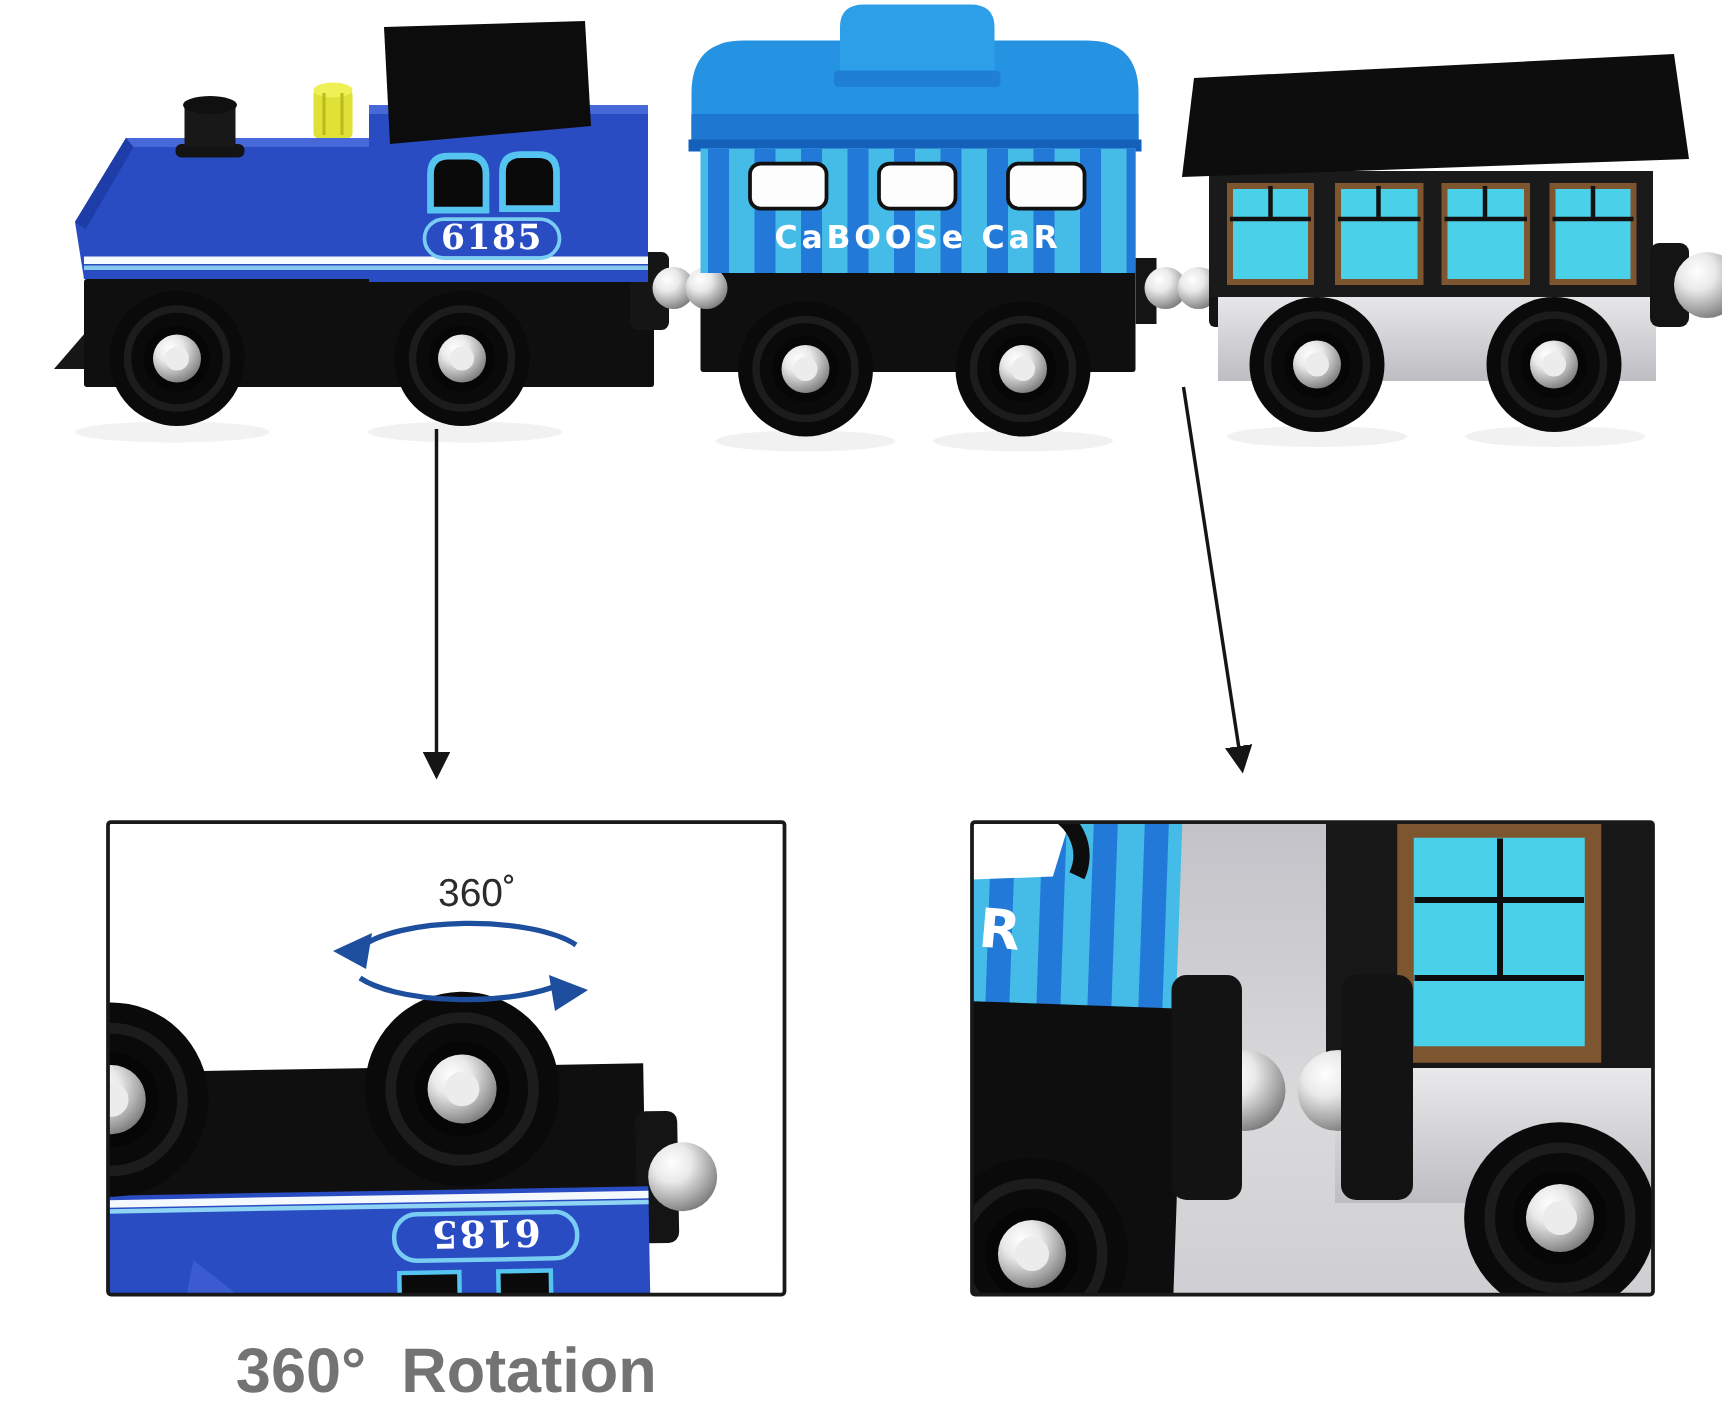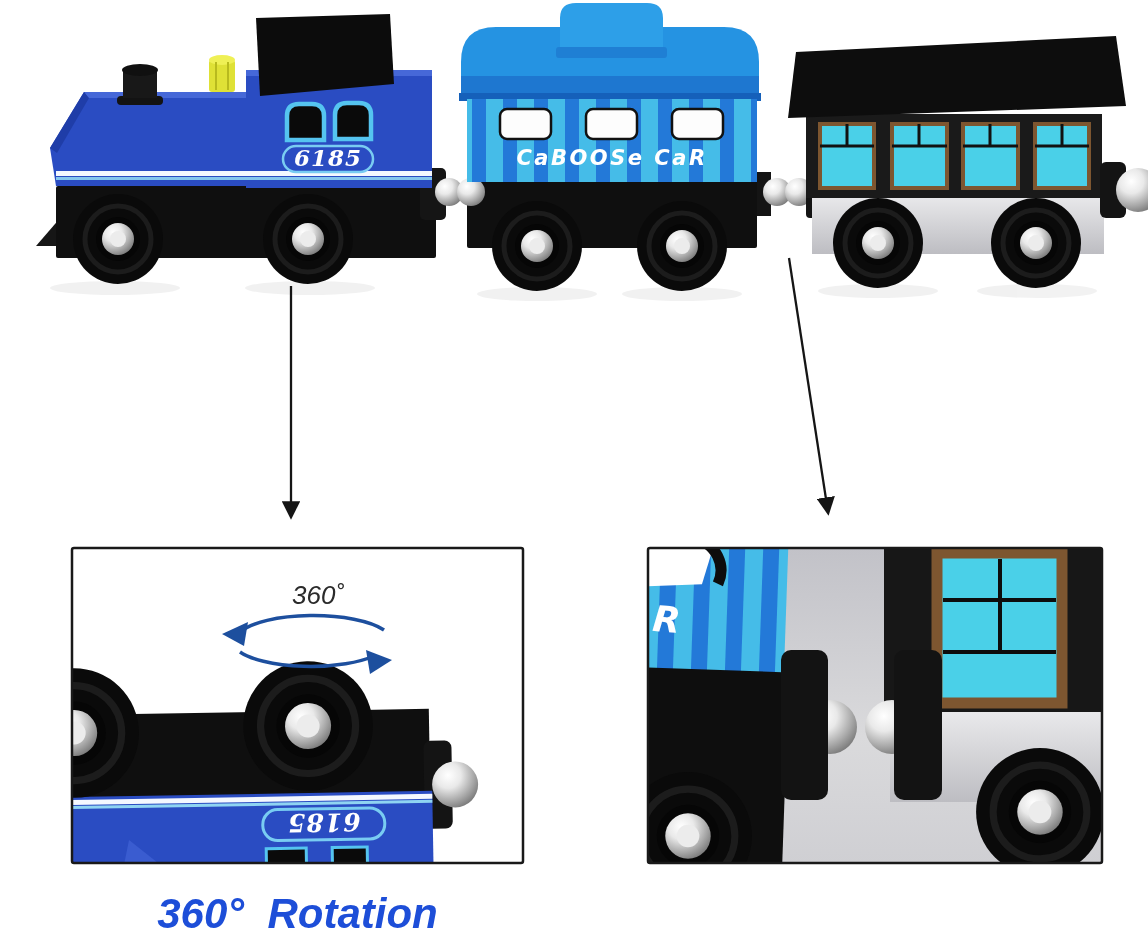--- a/index.html
+++ b/index.html
@@ -1,19 +1,19 @@
 <!DOCTYPE html>
 <html><head>
 <meta charset="utf-8">
 <style>
   html,body{margin:0;padding:0;background:#fff;}
   .stage{position:relative;width:1148px;height:949px;background:#ffffff;overflow:hidden;
-         font-family:"Liberation Sans",sans-serif;font-style:italic;}
+         font-family:"Liberation Sans",sans-serif;}
   .stage svg{position:absolute;left:0;top:0;}
-  .caption{position:absolute;top:890px;text-align:center;color:#1d4ed8;
+  .caption{position:absolute;top:890px;text-align:center;color:#737373;
            font-size:42px;font-weight:600;white-space:pre;letter-spacing:0px;}
   .caption-left{left:72px;width:451px;}
   .caption-right{left:648px;width:454px;}
   .loco-number{font-family:"DejaVu Serif",serif;font-weight:bold;font-size:23px;letter-spacing:1px;}
   .loco-number-inset{font-family:"DejaVu Serif",serif;font-weight:bold;font-size:25px;letter-spacing:1px;}
   .caboose-label{font-family:"DejaVu Sans",sans-serif;font-weight:bold;font-size:21px;letter-spacing:2.5px;}
   .inset-degree{font-family:"Liberation Sans",sans-serif;font-size:26px;fill:#2b2b2b;}
   .letter-r{font-family:"DejaVu Sans",sans-serif;font-weight:bold;font-size:36px;}
 </style>
 </head>

